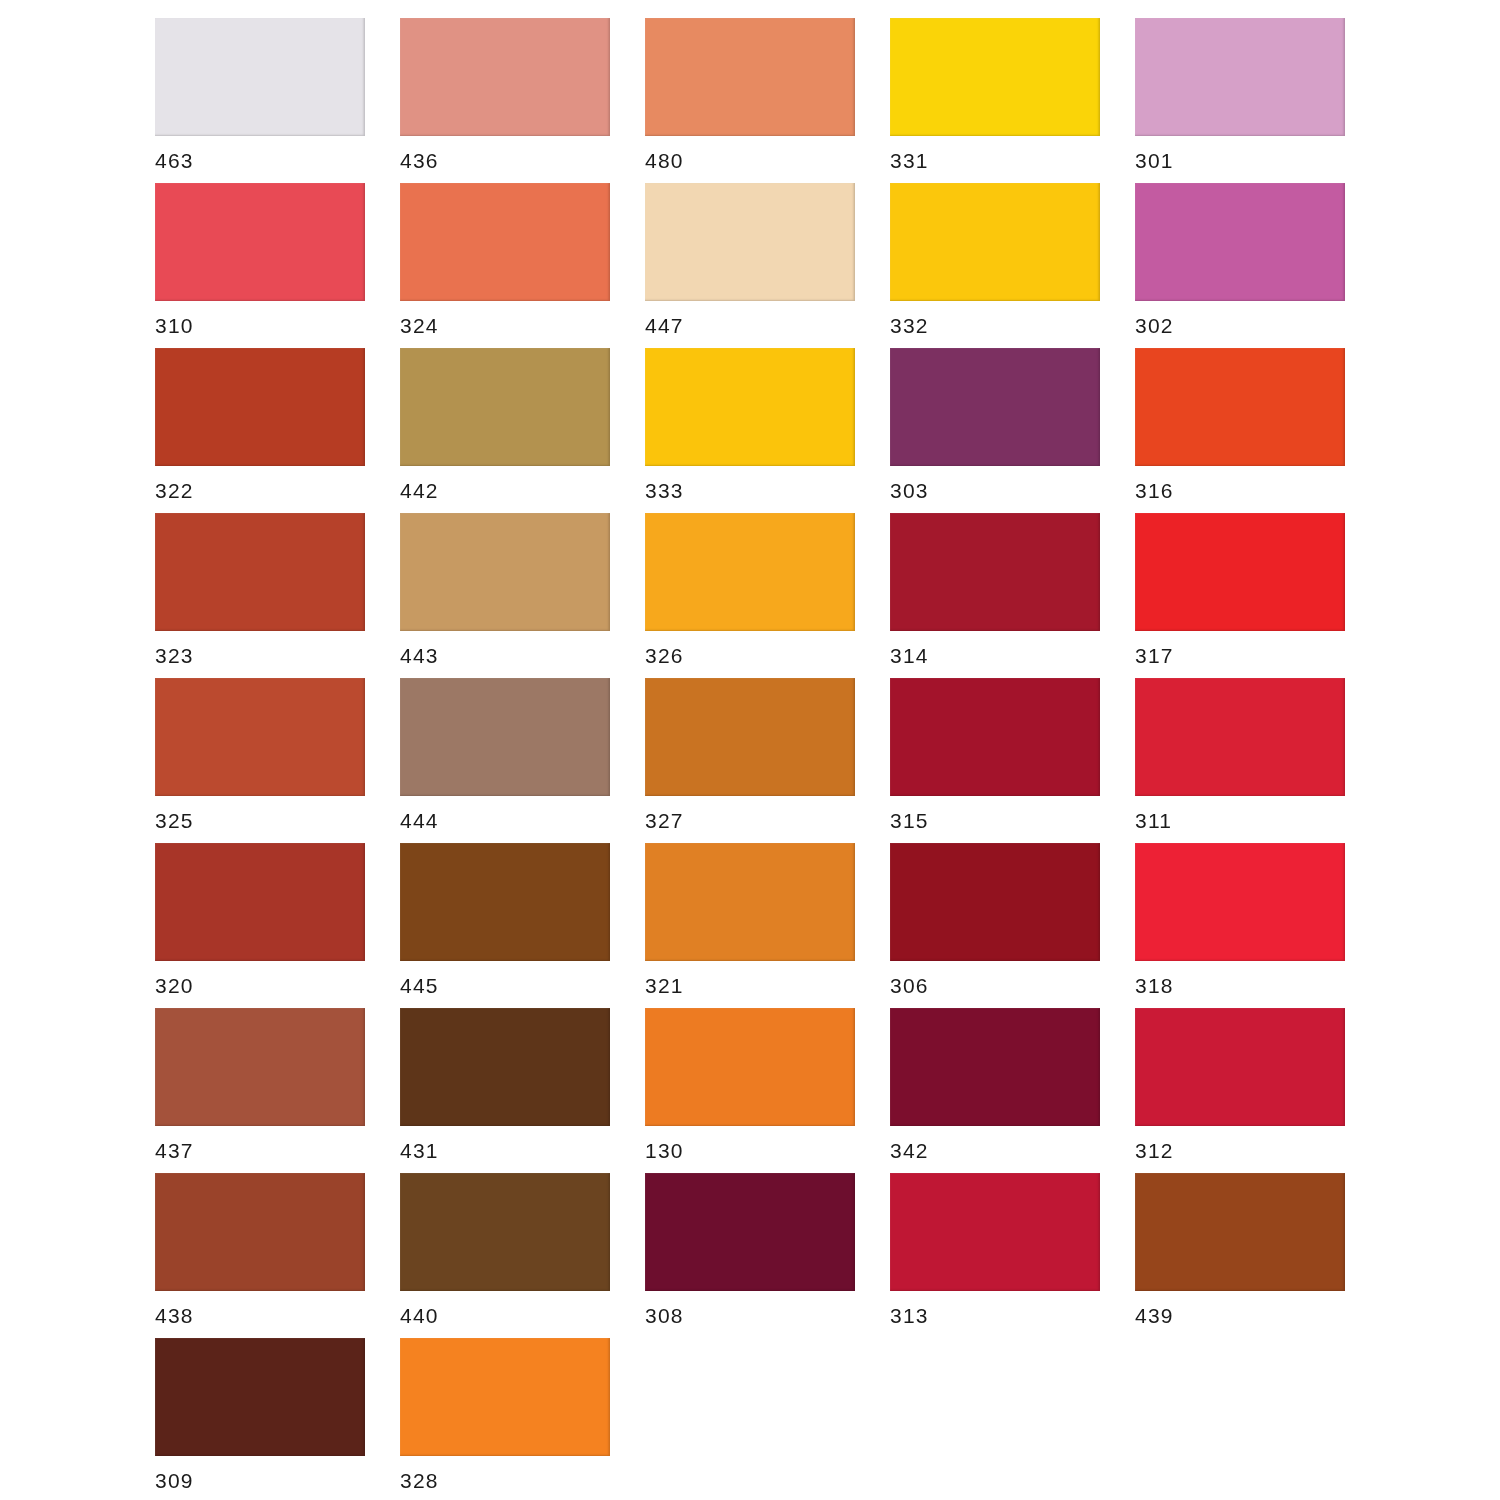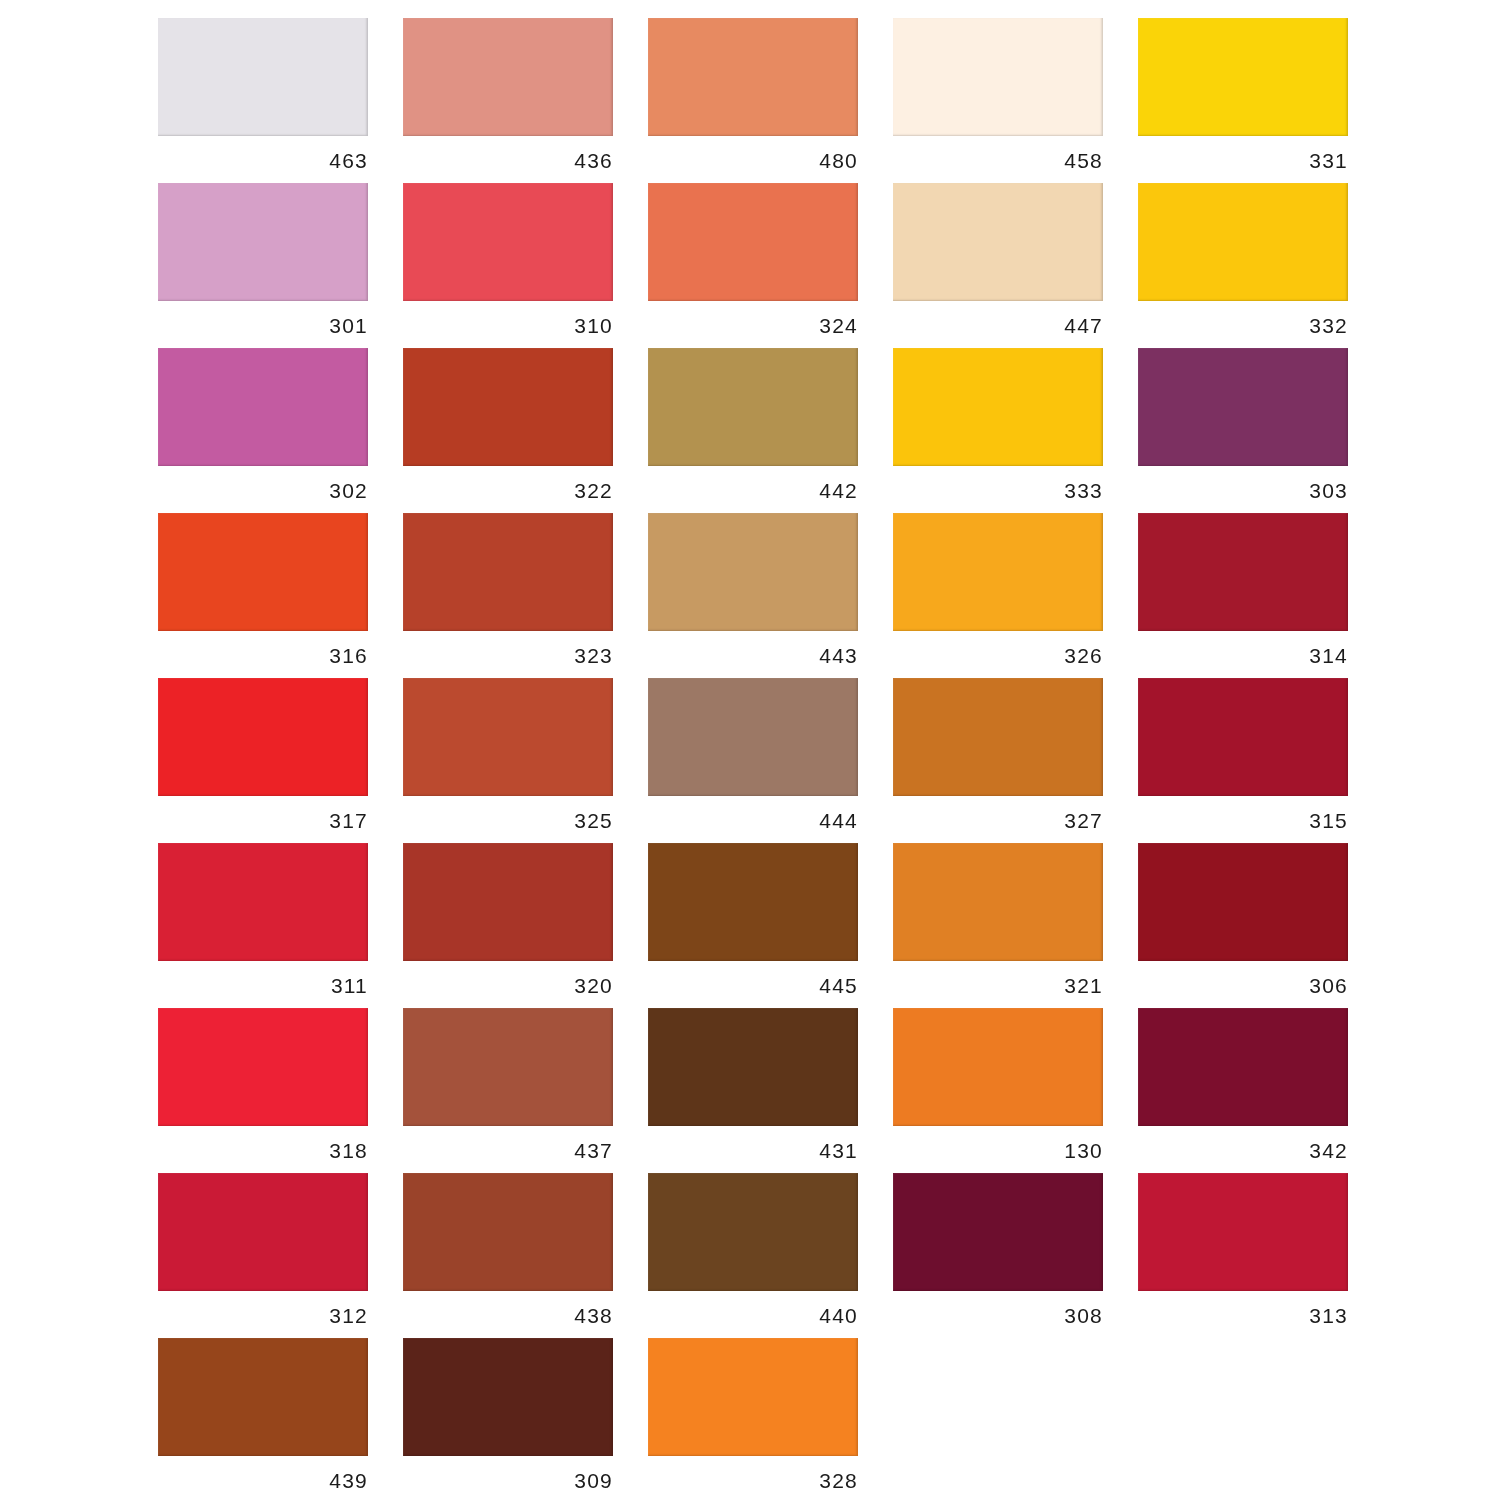--- a/index.html
+++ b/index.html
@@ -32,21 +32,21 @@
     grid-template-rows: repeat(9, 165px);
     column-gap: 32px;
     row-gap: 0px;
   }
   .swatch-cell {
     position: relative;
     width: 213px;
     height: 165px;
     display: flex;
     flex-direction: column;
-    align-items: flex-end;
+    align-items: flex-start;
   }
   .swatch-chip {
     width: 210px;
     height: 118px;
     box-sizing: border-box;
     position: relative;
     flex: 0 0 auto;
   }
   
   .swatch-chip::after {
@@ -80,24 +80,20 @@
       </div>
       <div class="swatch-cell">
         <div class="swatch-chip" style="background-color: rgb(224, 146, 132);"></div>
         <div class="swatch-label">436</div>
       </div>
       <div class="swatch-cell">
         <div class="swatch-chip" style="background-color: rgb(231, 138, 97);"></div>
         <div class="swatch-label">480</div>
       </div>
       <div class="swatch-cell">
-        <div class="swatch-chip" style="background-color: rgb(253, 240, 226);"></div>
-        <div class="swatch-label">458</div>
-      </div>
-      <div class="swatch-cell">
         <div class="swatch-chip" style="background-color: rgb(250, 212, 8);"></div>
         <div class="swatch-label">331</div>
       </div>
       <div class="swatch-cell">
         <div class="swatch-chip" style="background-color: rgb(214, 160, 200);"></div>
         <div class="swatch-label">301</div>
       </div>
       <div class="swatch-cell">
         <div class="swatch-chip" style="background-color: rgb(232, 74, 85);"></div>
         <div class="swatch-label">310</div>

